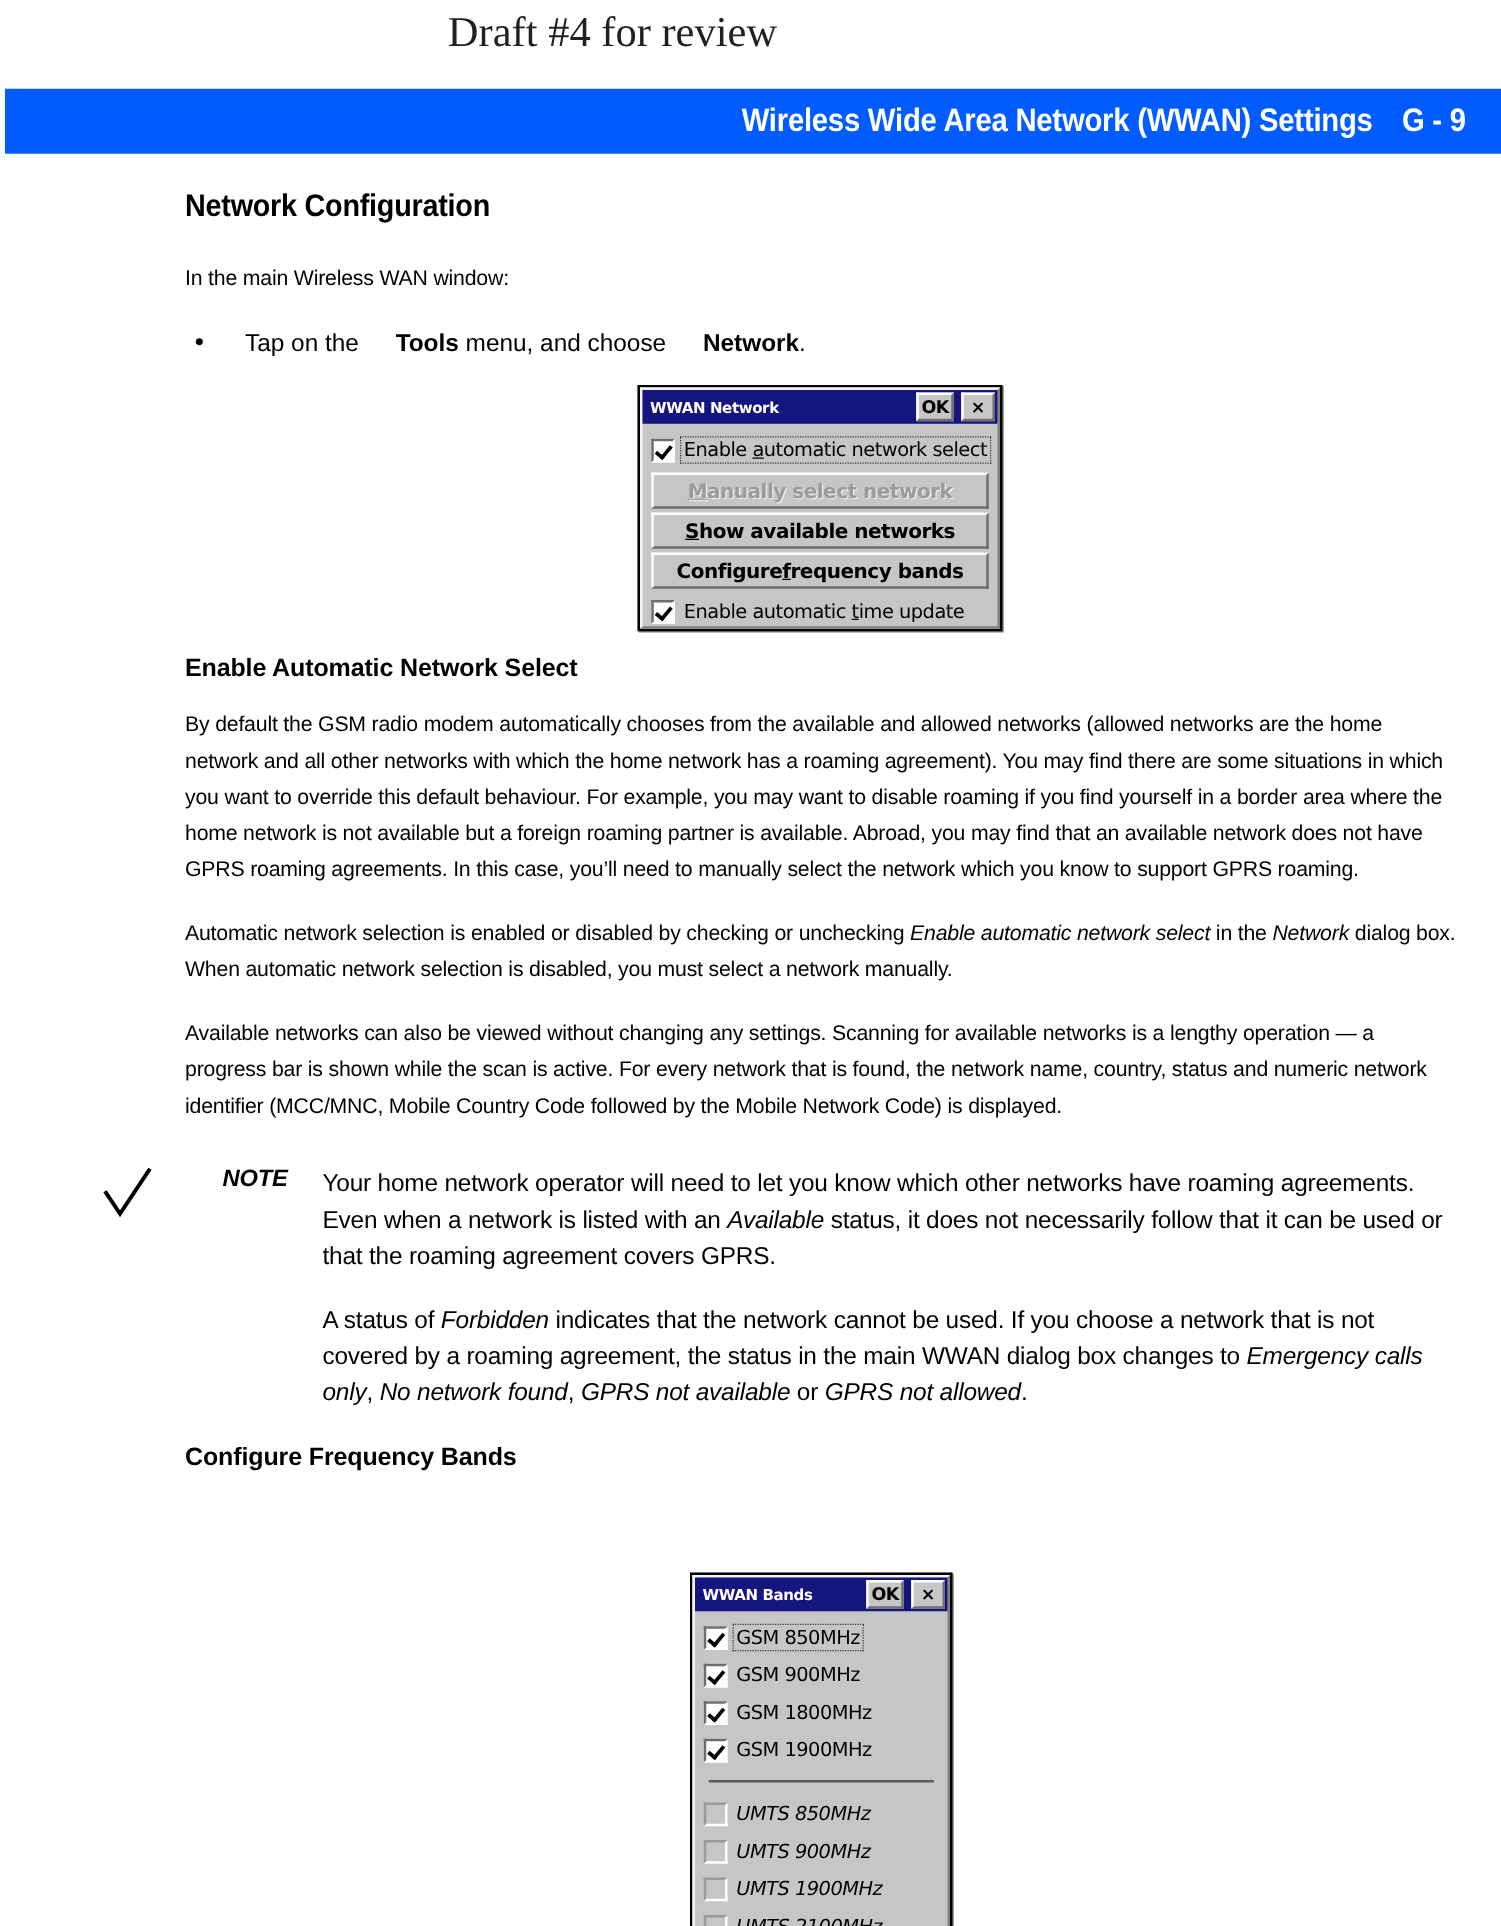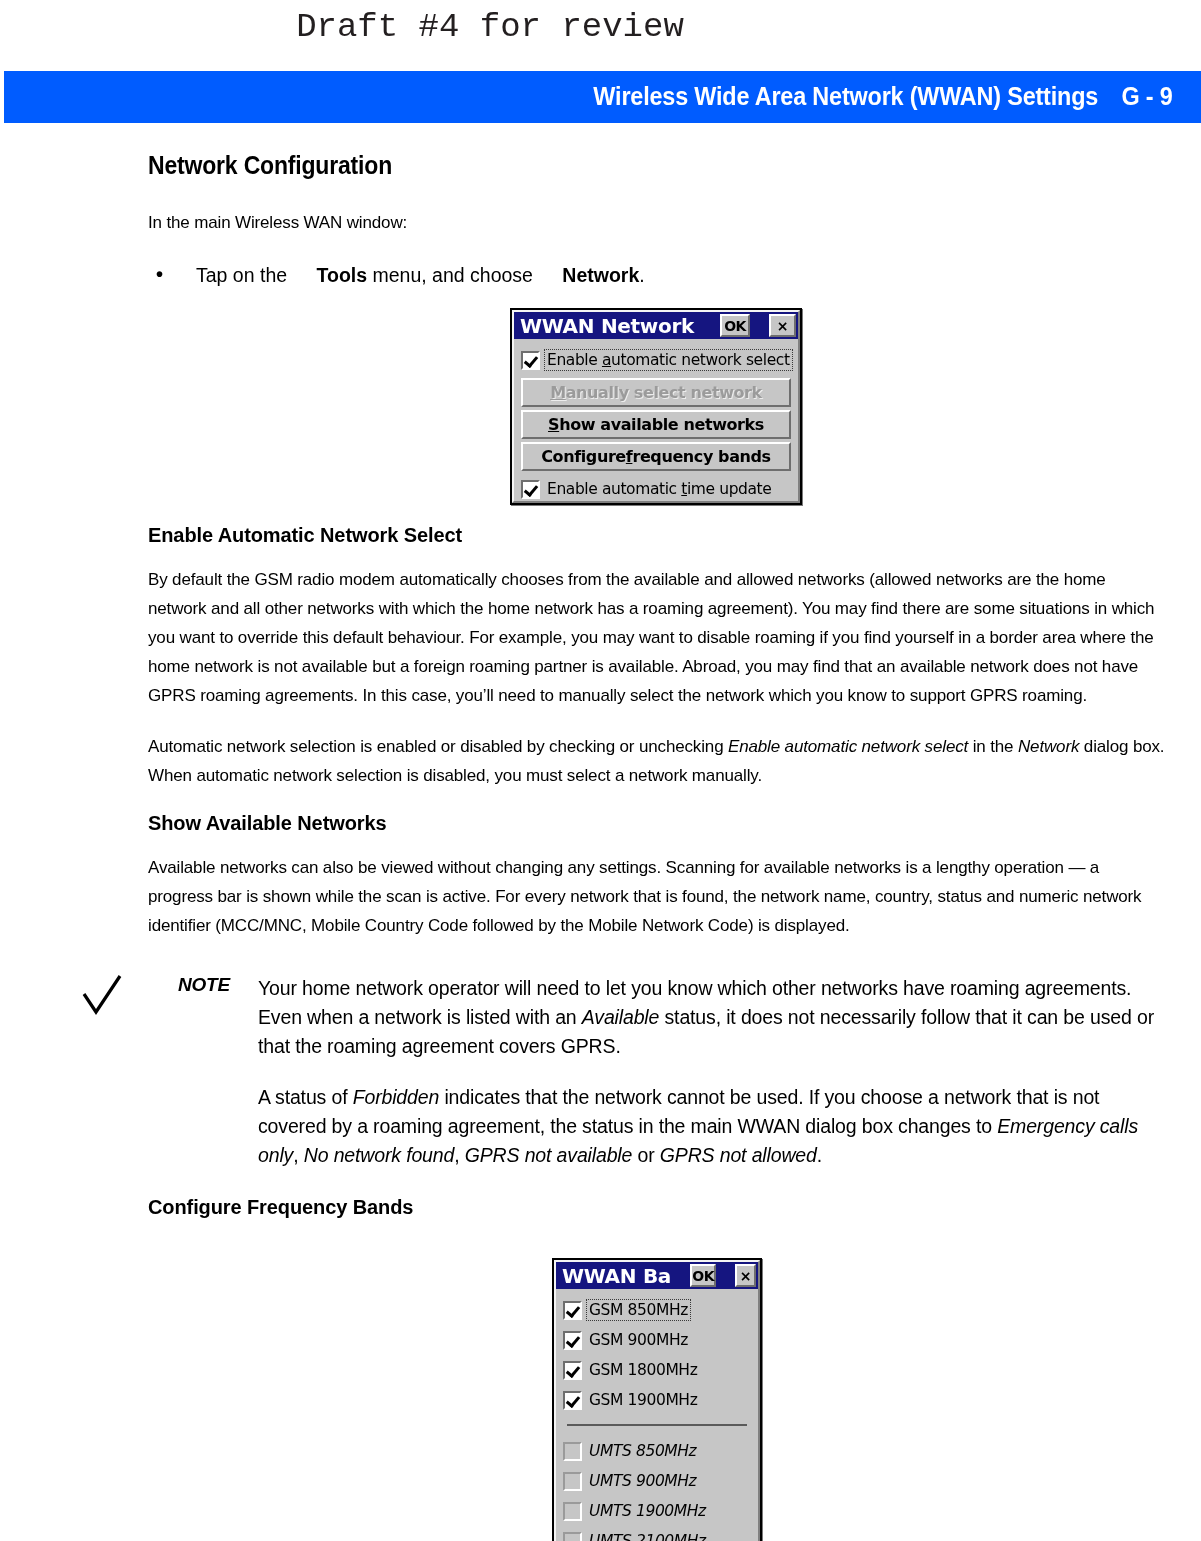--- a/index.html
+++ b/index.html
@@ -18,21 +18,21 @@
 
   
   .draft-line {
     position: absolute;
     top: 0; left: 0; width: 980px;
     height: 68px;
     text-align: center;
     font-size: 34px;
     line-height: 54px;
     color: #231f20;
-    font-family: Liberation Mono, monospace;
+    font-family: Liberation Serif, serif;
   }
 
   
   .header-band {
     position: absolute;
     top: 71px; left: 4px;
     width: 1201px; height: 52px;
     background: #005cff;
   }
   .header-band .htext {
@@ -156,30 +156,30 @@
   .ce-titlebar {
     height: 27px;
     background: #151580;
     display: flex;
     align-items: center;
     padding: 0 2px 0 6px;
     box-sizing: border-box;
   }
   .ce-titlebar .ttl {
     color: #ffffff;
-    font-size: 20px;
+    font-size: 12px;
     font-weight: bold;
     letter-spacing: -0.3px;
     flex: 1 1 auto;
     white-space: nowrap;
     overflow: hidden;
   }
   .ce-titlebtn {
     width: 27px; height: 23px;
-    margin-left: 19px;
+    margin-left: 6px;
     background: #c6c6c6;
     border-top: 2px solid #ffffff;
     border-left: 2px solid #ffffff;
     border-right: 2px solid #6e6e6e;
     border-bottom: 2px solid #6e6e6e;
     box-sizing: border-box;
     color: #000000;
     font-size: 14px;
     font-weight: bold;
     display: flex;
@@ -286,21 +286,20 @@
     </div>
 
     <div style="height:218px"></div>
 
     <h2 class="sub-title">Enable Automatic Network Select</h2>
 
     <p class="body">By default the GSM radio modem automatically chooses from the available and allowed networks (allowed networks are the home network and all other networks with which the home network has a roaming agreement). You may find there are some situations in which you want to override this default behaviour. For example, you may want to disable roaming if you find yourself in a border area where the home network is not available but a foreign roaming partner is available. Abroad, you may find that an available network does not have GPRS roaming agreements. In this case, you’ll need to manually select the network which you know to support GPRS roaming.</p>
 
     <p class="body"><span>Automatic network selection is enabled or disabled by checking or unchecking </span><i>Enable automatic network select</i><span> in the </span><i>Network</i><span> dialog box. When automatic network selection is disabled, you must select a network manually.</span></p>
 
-    <h2 class="sub-title">Show Available Networks</h2>
 
     <p class="body">Available networks can also be viewed without changing any settings. Scanning for available networks is a lengthy operation — a progress bar is shown while the scan is active. For every network that is found, the network name, country, status and numeric network identifier (MCC/MNC, Mobile Country Code followed by the Mobile Network Code) is displayed.</p>
 
     <div class="note-block">
       <svg class="note-check" viewBox="0 0 44 44">
         <path d="M4 20 L16 38 L40 2" fill="none" stroke="#000000" stroke-width="3.2"></path>
       </svg>
       <span class="note-label">NOTE</span>
       <p class="note-text"><span>Your home network operator will need to let you know which other networks have roaming agreements. Even when a network is listed with an </span><i>Available</i><span> status, it does not necessarily follow that it can be used or that the roaming agreement covers GPRS.</span></p>
       <p class="note-text"><span>A status of </span><i>Forbidden</i><span> indicates that the network cannot be used. If you choose a network that is not covered by a roaming agreement, the status in the main WWAN dialog box changes to </span><i>Emergency calls only</i><span>, </span><i>No network found</i><span>, </span><i>GPRS not available</i><span> or </span><i>GPRS not allowed</i><span>.</span></p>

